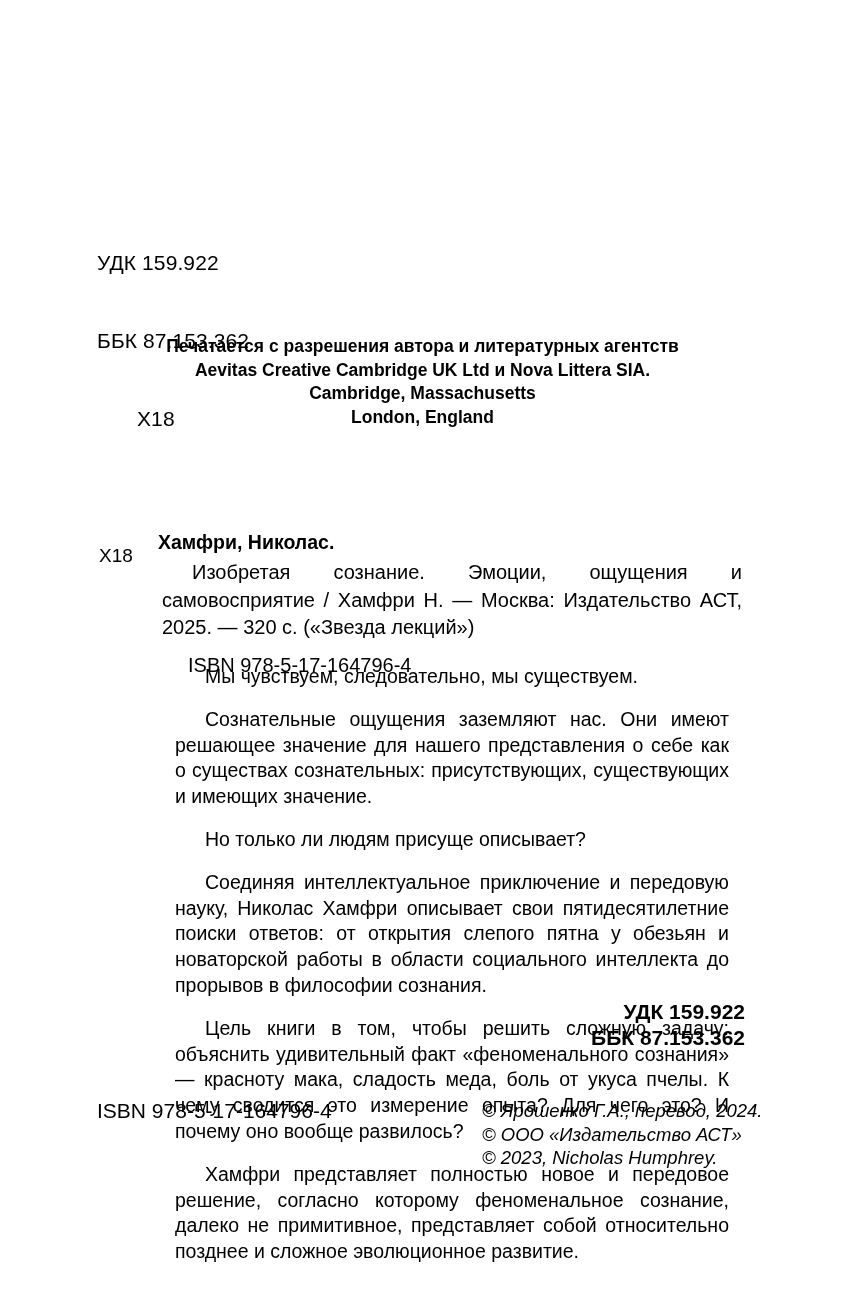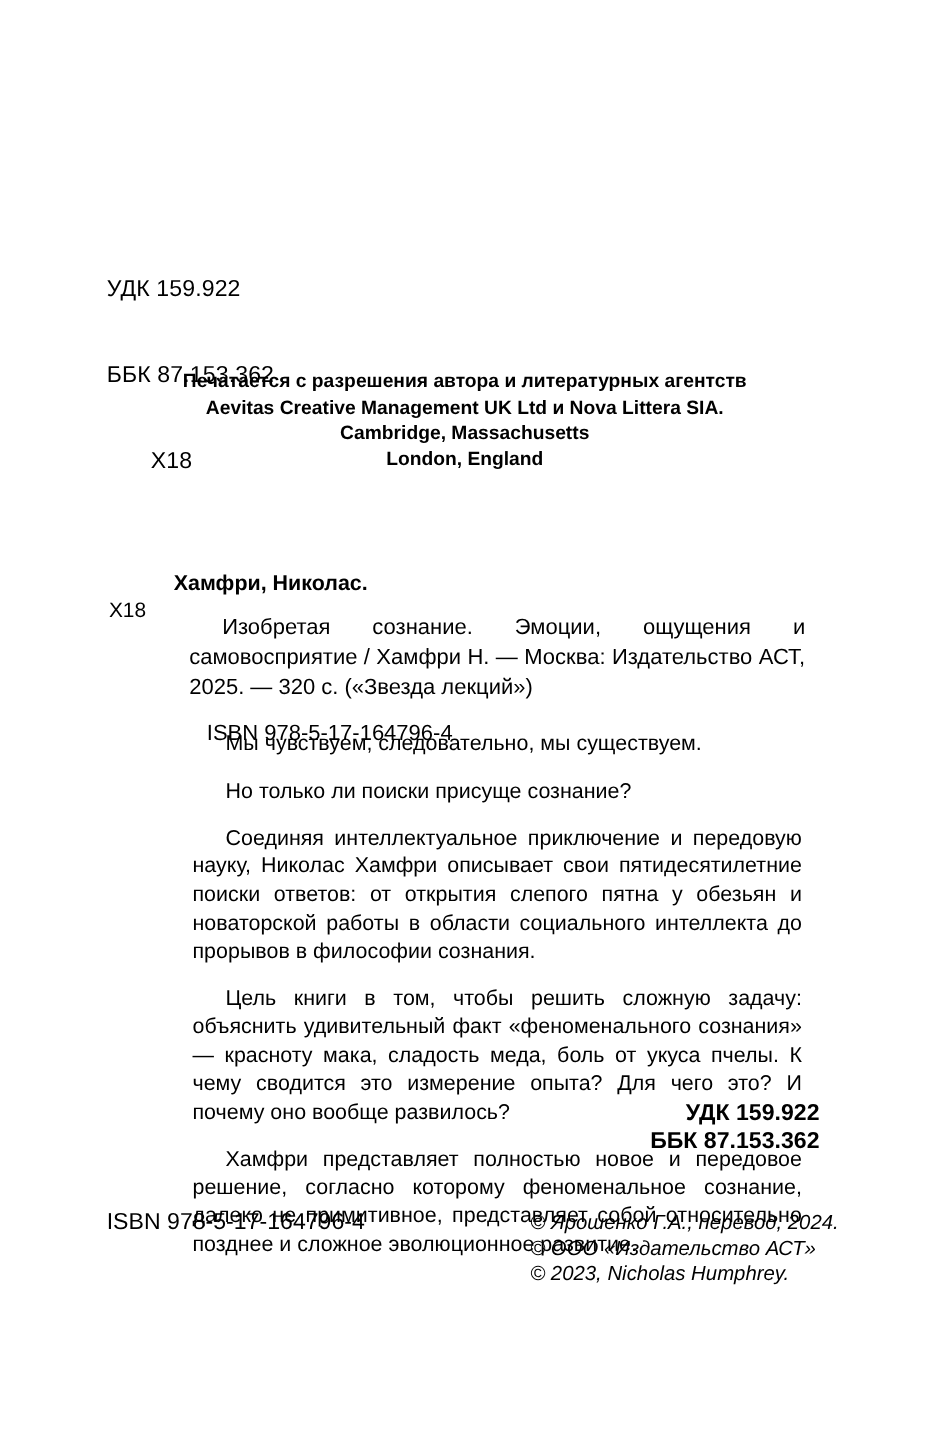--- a/index.html
+++ b/index.html
@@ -60,29 +60,29 @@
   .cat-block {
     position: absolute;
     left: 158px;
     top: 518px;
     width: 588px;
   }
   .cat-author {
     font-weight: bold;
     font-size: 19.5px;
     line-height: 25px;
-    margin: 0 0 1px 0;
+    margin: 12px 0 1px 0;
   }
   .cat-desc {
     font-size: 20px;
     line-height: 27.5px;
     text-align: justify;
     text-align-last: left;
     text-indent: 30px;
-    margin: 14px;
+    margin: 4px;
     hyphens: none;
   }
   .cat-isbn {
     font-size: 20px;
     line-height: 27.5px;
     text-indent: 30px;
     margin: 10px 0 0 0;
   }
 
   
@@ -138,36 +138,37 @@
 <div class="page">
 
   <div class="codes-top">
     <span class="code-line">УДК 159.922</span>
     <span class="code-line">ББК 87.153.362</span>
     <span class="code-line indent">Х18</span>
   </div>
 
   <div class="permission">
     <span class="pline">Печатается с разрешения автора и литературных агентств</span>
-    <span class="pline">Aevitas Creative Management UK Ltd и Nova Littera SIA.</span>
+    <span class="pline">Aevitas Creative Cambridge UK Ltd и Nova Littera SIA.</span>
     <span class="pline">Cambridge, Massachusetts</span>
     <span class="pline">London, England</span>
   </div>
 
   <div class="cat-sigil">Х18</div>
 
   <div class="cat-block">
     <div class="cat-author">Хамфри, Николас.</div>
     <p class="cat-desc">Изобретая сознание. Эмоции, ощущения и самовосприятие / Хамфри Н. — Москва: Издательство АСТ, 2025. — 320 с. («Звезда лекций»)</p>
     <div class="cat-isbn">ISBN 978-5-17-164796-4</div>
   </div>
 
   <div class="annotation">
     <p>Мы чувствуем, следовательно, мы существуем.</p>
-    <p>Но только ли поиски присуще сознание?</p>
+    <p>Сознательные ощущения заземляют нас. Они имеют решающее значение для нашего представления о себе как о существах сознательных: присутствующих, существующих и имеющих значение.</p>
+    <p>Но только ли людям присуще описывает?</p>
     <p>Соединяя интеллектуальное приключение и передовую науку, Николас Хамфри описывает свои пятидесятилетние поиски ответов: от открытия слепого пятна у обезьян и новаторской работы в области социального интеллекта до прорывов в философии сознания.</p>
     <p>Цель книги в том, чтобы решить сложную задачу: объяснить удивительный факт «феноменального сознания» — красноту мака, сладость меда, боль от укуса пчелы. К чему сводится это измерение опыта? Для чего это? И почему оно вообще развилось?</p>
     <p>Хамфри представляет полностью новое и передовое решение, согласно которому феноменальное сознание, далеко не примитивное, представляет собой относительно позднее и сложное эволюционное развитие.</p>
   </div>
 
   <div class="codes-bottom">
     <span class="code-line">УДК 159.922</span>
     <span class="code-line">ББК 87.153.362</span>
   </div>
 

